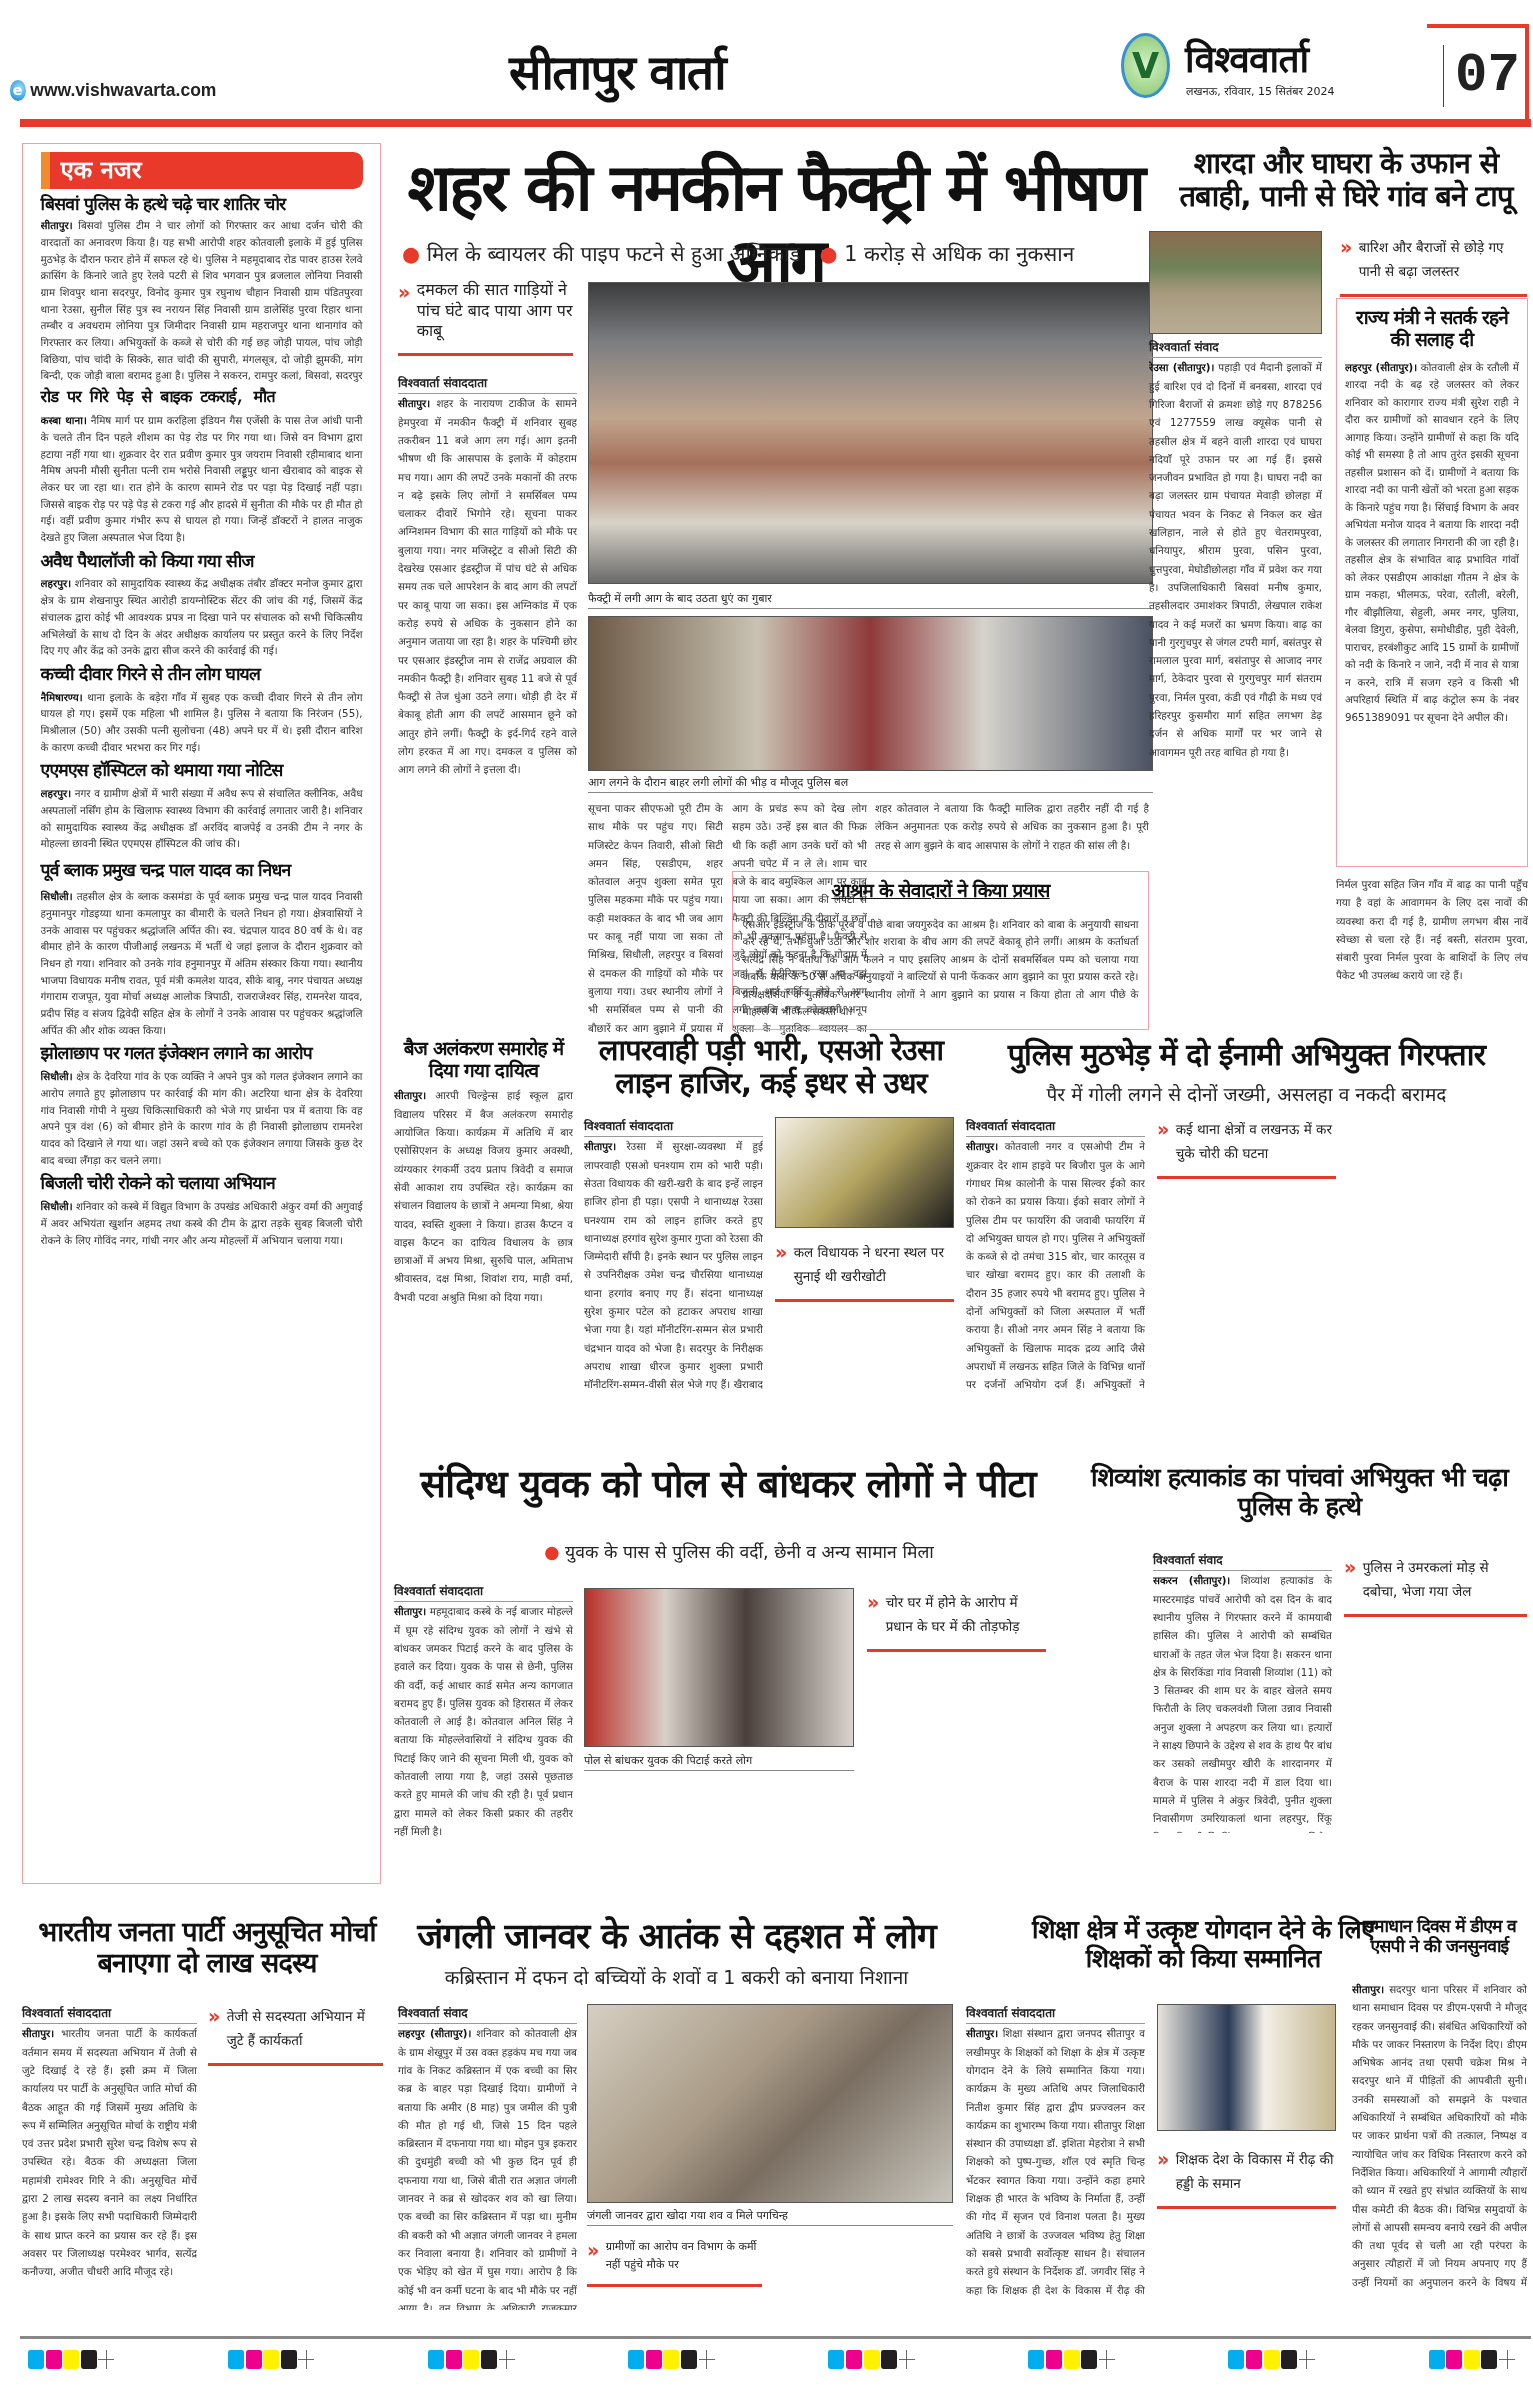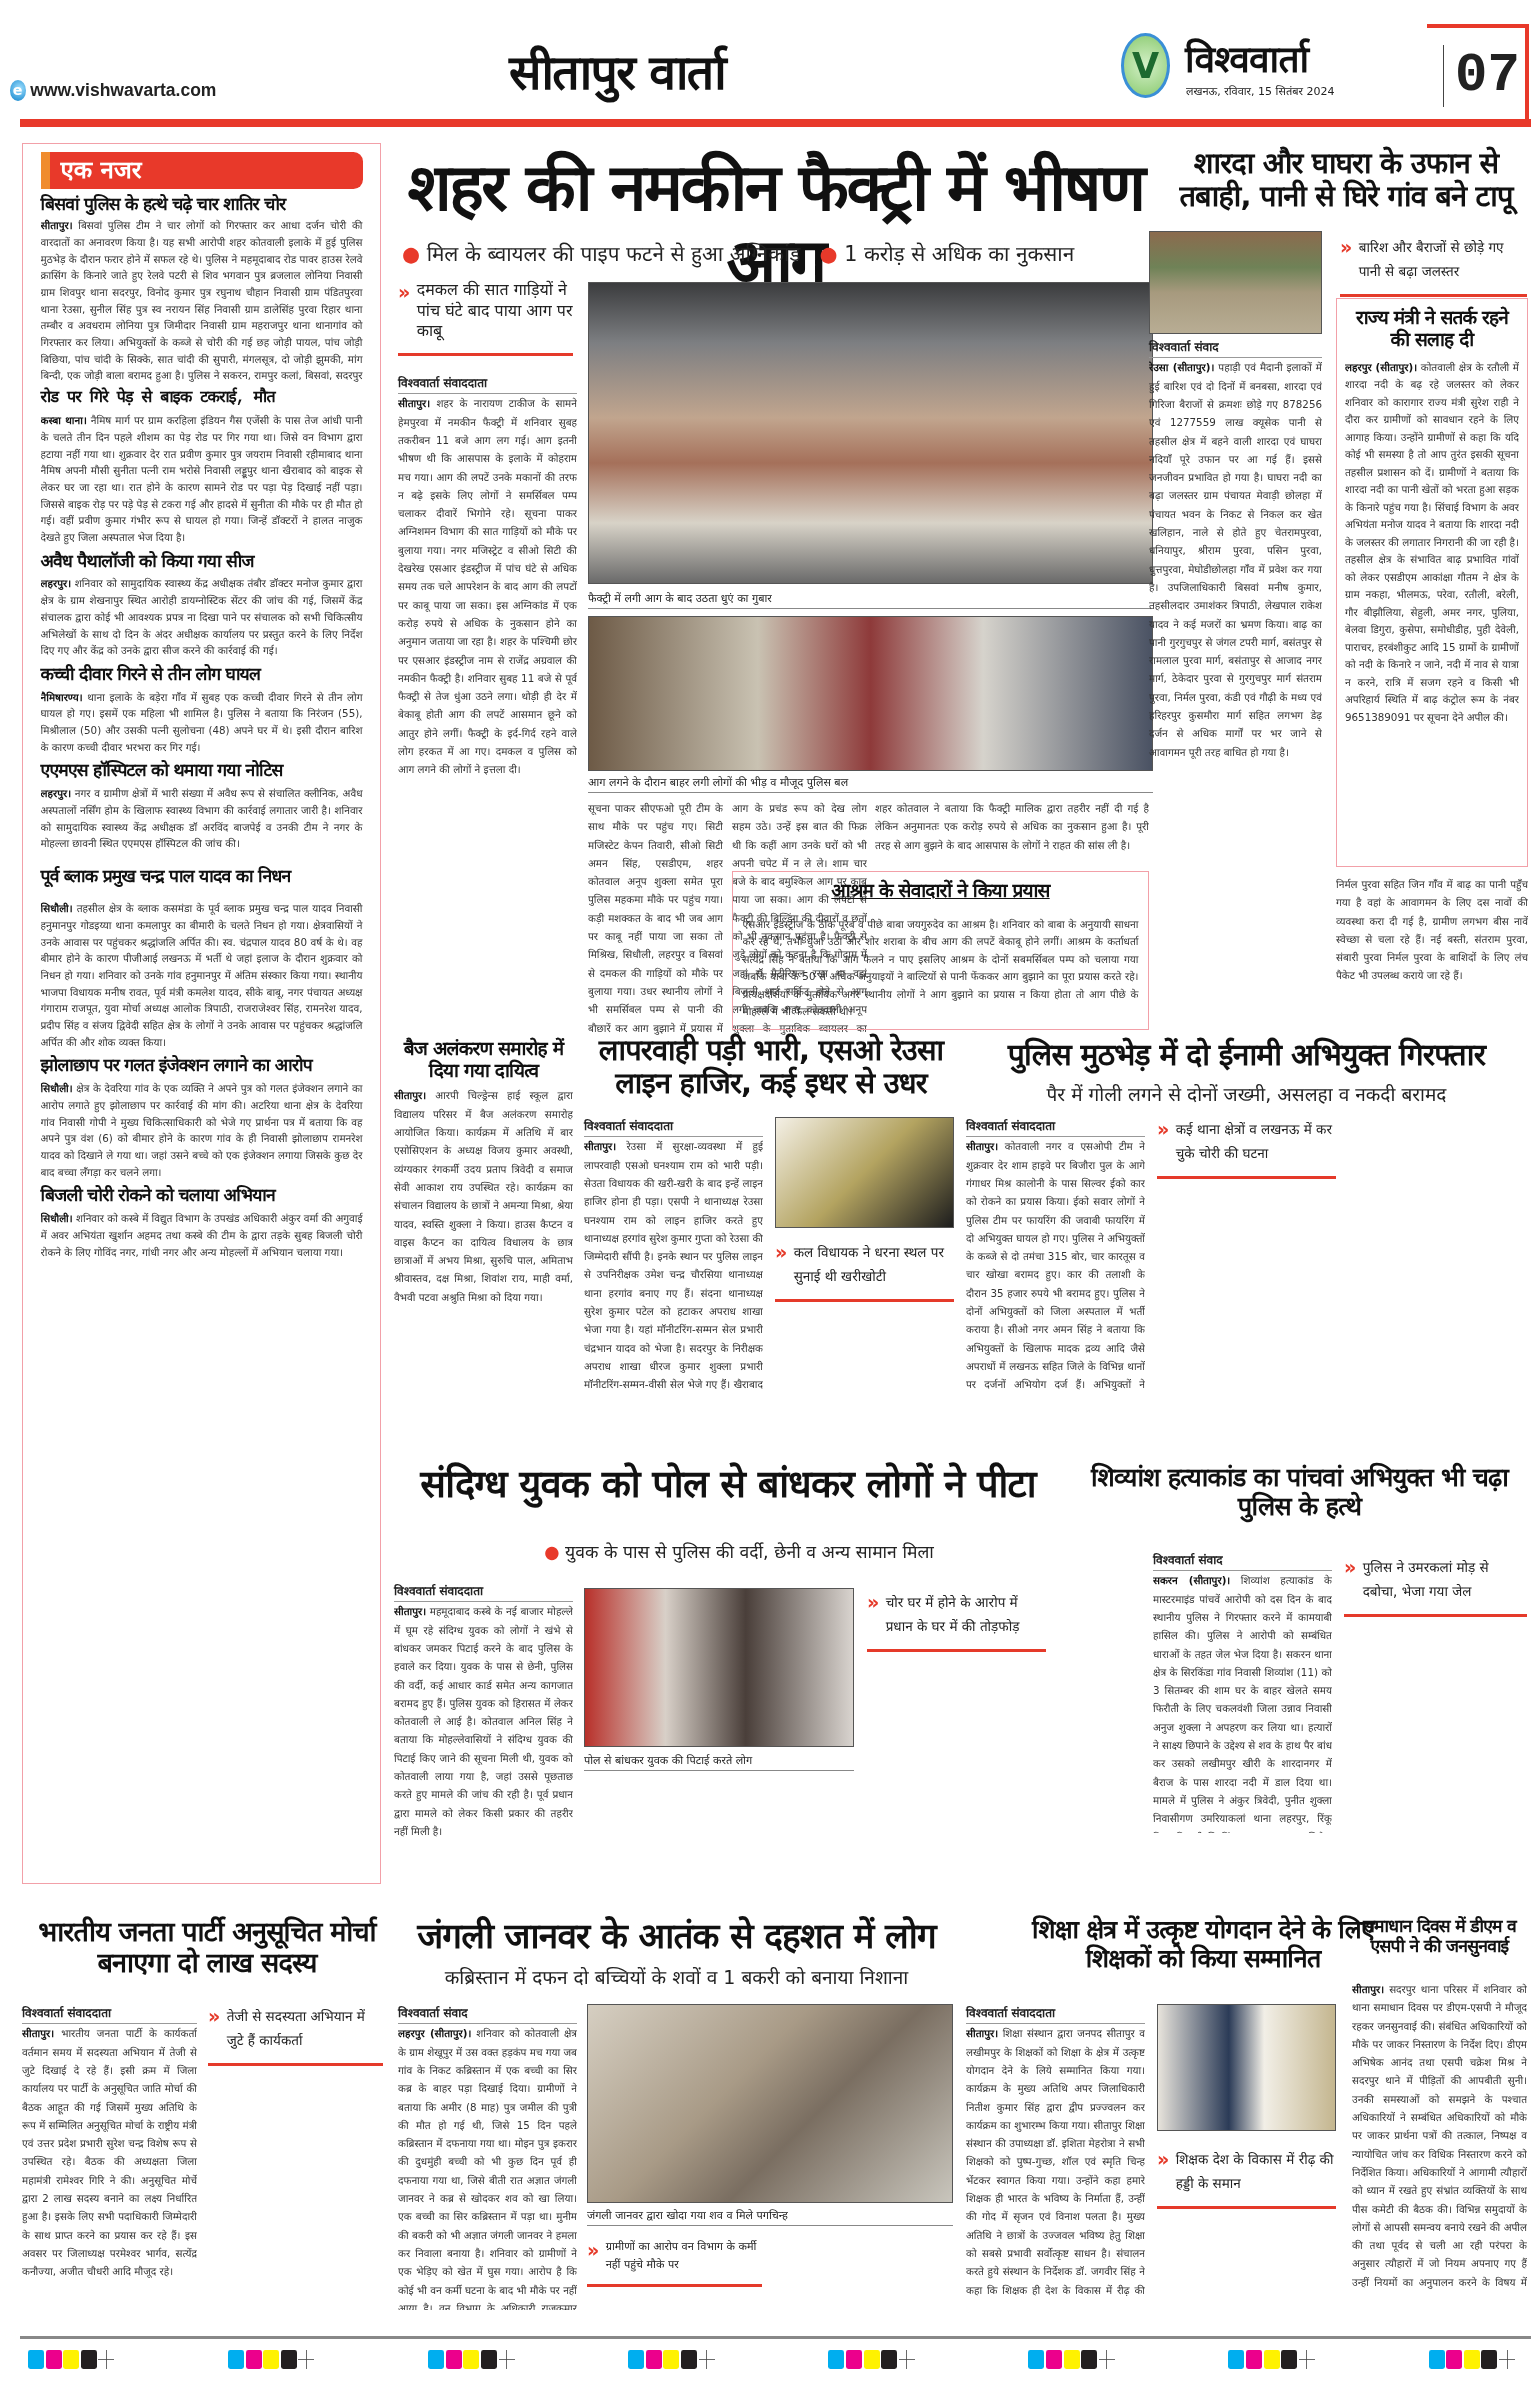--- a/index.html
+++ b/index.html
@@ -54,21 +54,21 @@
   </div>
   <div>
     <div class="hl" style="font-size:17.5px;margin:4.8px 0;">कच्ची दीवार गिरने से तीन लोग घायल</div>
     <div class="txt" style="font-size:10.3px;line-height:16.7px;max-height:134px;"><b>नैमिषारण्य।</b> <span>थाना इलाके के बड़ेरा गाँव में सुबह एक कच्ची दीवार गिरने से तीन लोग घायल हो गए। इसमें एक महिला भी शामिल है। पुलिस ने बताया कि निरंजन (55), मिश्रीलाल (50) और उसकी पत्नी सुलोचना (48) अपने घर में थे। इसी दौरान बारिश के कारण कच्ची दीवार भरभरा कर गिर गई।</span></div>
   </div>
   <div>
     <div class="hl" style="font-size:17.5px;margin:4.8px 0;">एएमएस हॉस्पिटल को थमाया गया नोटिस</div>
     <div class="txt" style="font-size:10.3px;line-height:16.7px;max-height:167px;"><b>लहरपुर।</b> <span>नगर व ग्रामीण क्षेत्रों में भारी संख्या में अवैध रूप से संचालित क्लीनिक, अवैध अस्पतालों नर्सिंग होम के खिलाफ स्वास्थ्य विभाग की कार्रवाई लगातार जारी है। शनिवार को सामुदायिक स्वास्थ्य केंद्र अधीक्षक डॉ अरविंद बाजपेई व उनकी टीम ने नगर के मोहल्ला छावनी स्थित एएमएस हॉस्पिटल की जांच की।</span></div>
   </div>
   <div>
-    <div class="hl" style="font-size:17.5px;margin:14px 0;">पूर्व ब्लाक प्रमुख चन्द्र पाल यादव का निधन</div>
+    <div class="hl" style="font-size:17.5px;margin:8px 0;">पूर्व ब्लाक प्रमुख चन्द्र पाल यादव का निधन</div>
     <div class="txt" style="font-size:10.3px;line-height:16.7px;max-height:184px;"><b>सिधौली।</b> <span>तहसील क्षेत्र के ब्लाक कसमंडा के पूर्व ब्लाक प्रमुख चन्द्र पाल यादव निवासी हनुमानपुर गोडइय्या थाना कमलापुर का बीमारी के चलते निधन हो गया। क्षेत्रवासियों ने उनके आवास पर पहुंचकर श्रद्धांजलि अर्पित की। स्व. चंद्रपाल यादव 80 वर्ष के थे। वह बीमार होने के कारण पीजीआई लखनऊ में भर्ती थे जहां इलाज के दौरान शुक्रवार को निधन हो गया। शनिवार को उनके गांव हनुमानपुर में अंतिम संस्कार किया गया। स्थानीय भाजपा विधायक मनीष रावत, पूर्व मंत्री कमलेश यादव, सीके बाबू, नगर पंचायत अध्यक्ष गंगाराम राजपूत, युवा मोर्चा अध्यक्ष आलोक त्रिपाठी, राजराजेश्वर सिंह, रामनरेश यादव, प्रदीप सिंह व संजय द्विवेदी सहित क्षेत्र के लोगों ने उनके आवास पर पहुंचकर श्रद्धांजलि अर्पित की और शोक व्यक्त किया।</span></div>
   </div>
   <div>
     <div class="hl" style="font-size:17.5px;margin:4.8px 0;">झोलाछाप पर गलत इंजेक्शन लगाने का आरोप</div>
     <div class="txt" style="font-size:10.3px;line-height:16.7px;max-height:184px;"><b>सिधौली।</b> <span>क्षेत्र के देवरिया गांव के एक व्यक्ति ने अपने पुत्र को गलत इंजेक्शन लगाने का आरोप लगाते हुए झोलाछाप पर कार्रवाई की मांग की। अटरिया थाना क्षेत्र के देवरिया गांव निवासी गोपी ने मुख्य चिकित्साधिकारी को भेजे गए प्रार्थना पत्र में बताया कि वह अपने पुत्र वंश (6) को बीमार होने के कारण गांव के ही निवासी झोलाछाप रामनरेश यादव को दिखाने ले गया था। जहां उसने बच्चे को एक इंजेक्शन लगाया जिसके कुछ देर बाद बच्चा लँगड़ा कर चलने लगा।</span></div>
   </div>
   <div>
     <div class="hl" style="font-size:17.5px;margin:4.8px 0;">बिजली चोरी रोकने को चलाया अभियान</div>
     <div class="txt" style="font-size:10.3px;line-height:16.7px;max-height:167px;"><b>सिधौली।</b> <span>शनिवार को कस्बे में विद्युत विभाग के उपखंड अधिकारी अंकुर वर्मा की अगुवाई में अवर अभियंता खुर्शान अहमद तथा कस्बे की टीम के द्वारा तड़के सुबह बिजली चोरी रोकने के लिए गोविंद नगर, गांधी नगर और अन्य मोहल्लों में अभियान चलाया गया।</span></div>
   </div>

